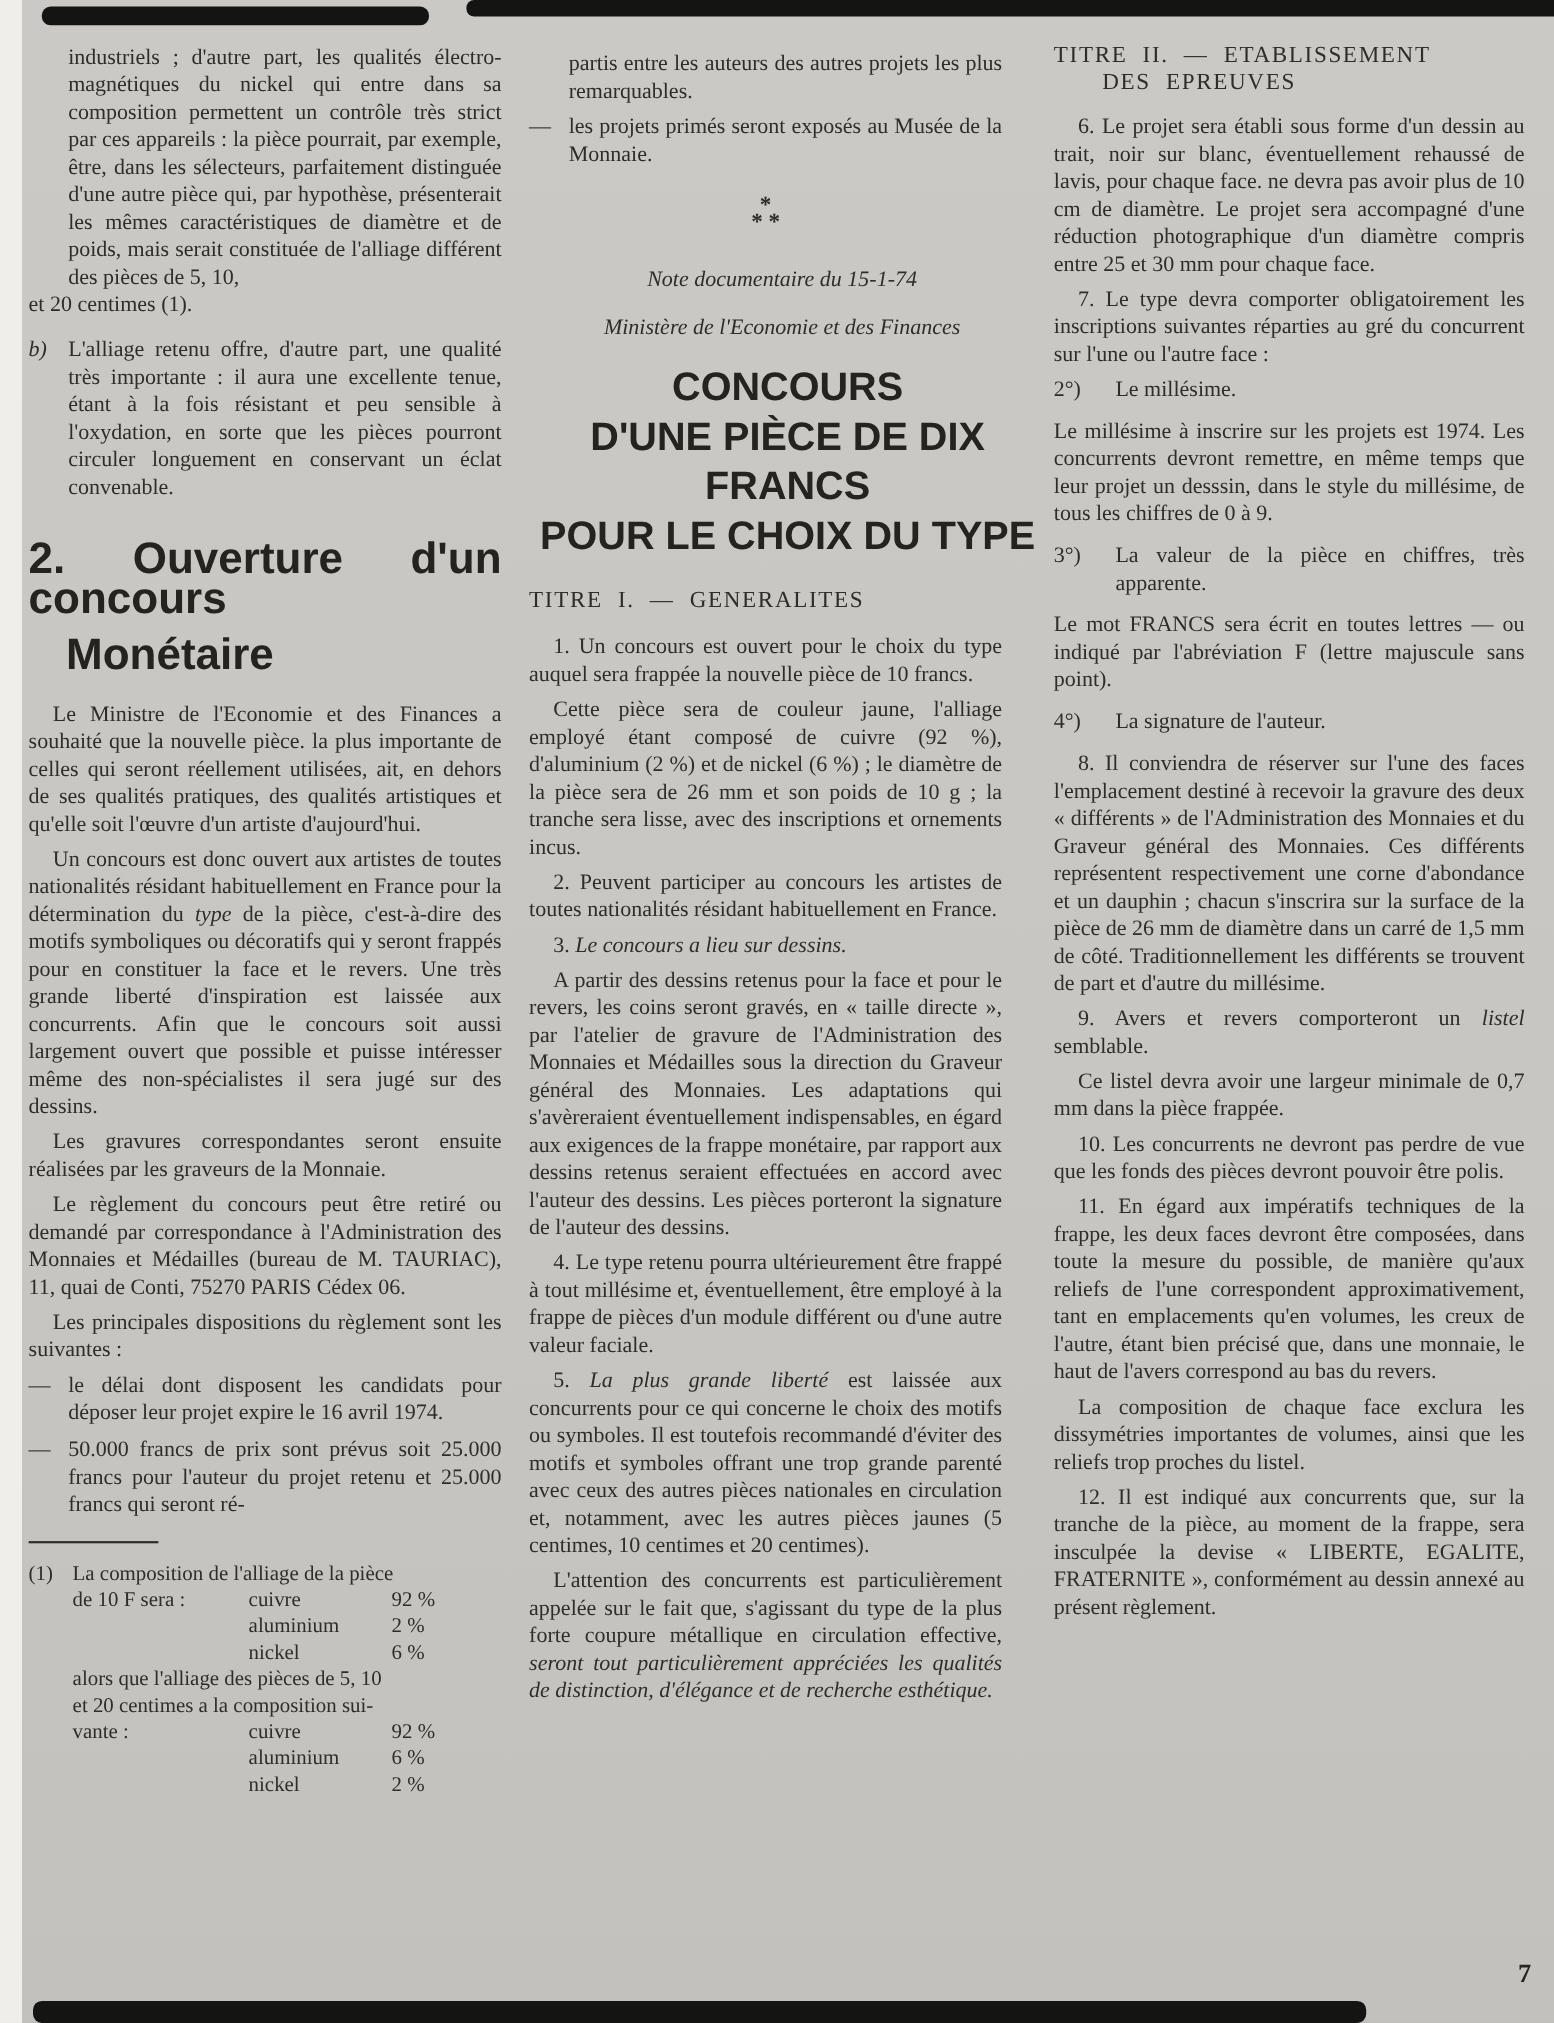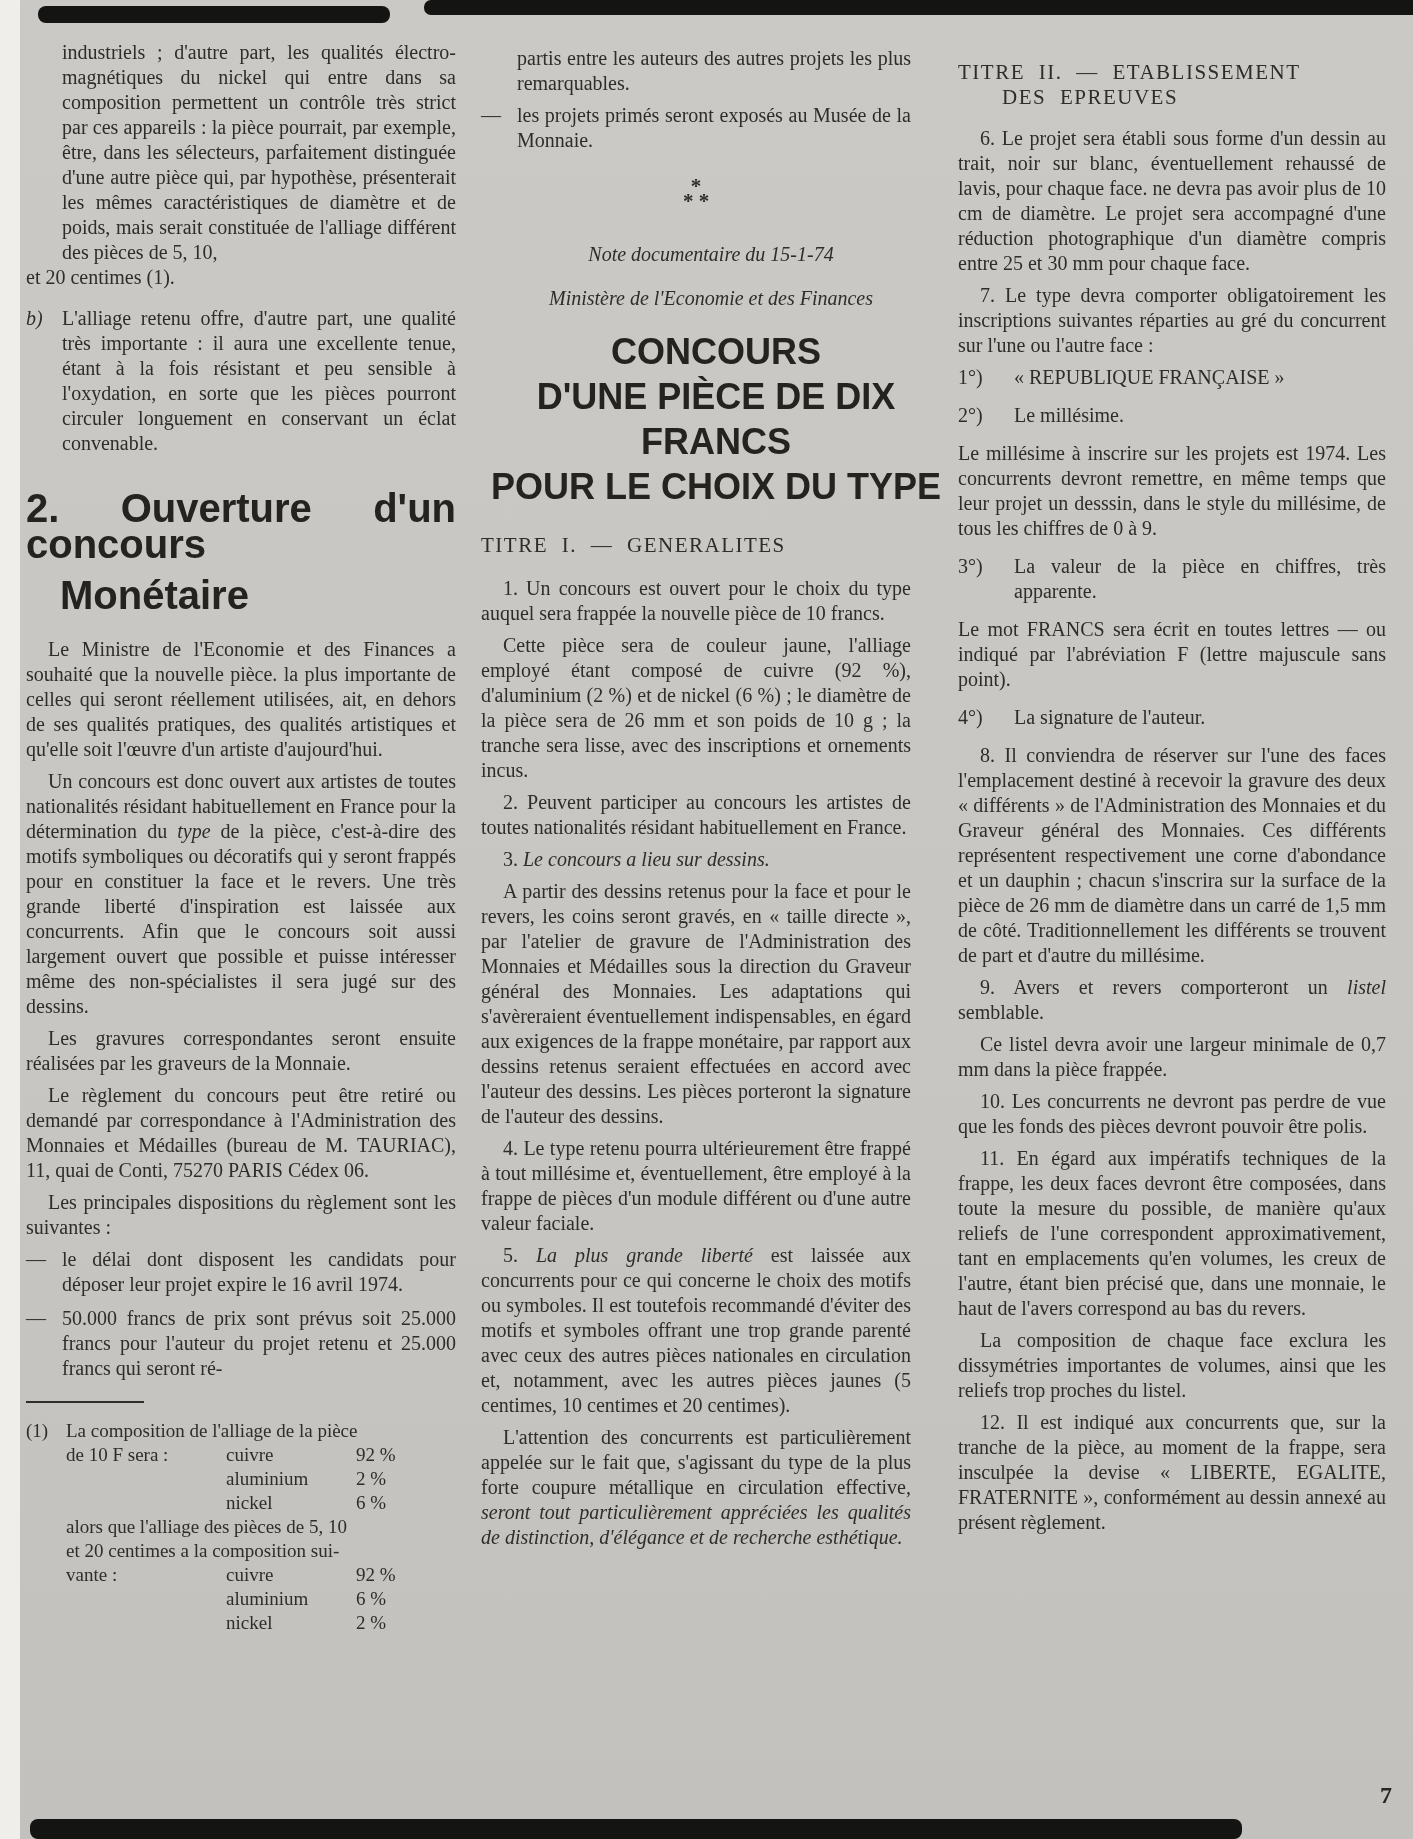--- a/index.html
+++ b/index.html
@@ -132,30 +132,29 @@
     <p class="indent">1. Un concours est ouvert pour le choix du type auquel sera frappée la nouvelle pièce de 10 francs.</p>
     <p class="indent">Cette pièce sera de couleur jaune, l'alliage employé étant composé de cuivre (92 %), d'aluminium (2 %) et de nickel (6 %) ; le diamètre de la pièce sera de 26 mm et son poids de 10 g ; la tranche sera lisse, avec des inscriptions et ornements incus.</p>
     <p class="indent gap-s">2. Peuvent participer au concours les artistes de toutes nationalités résidant habituellement en France.</p>
     <p class="indent gap-s"><span>3. </span><span class="it">Le concours a lieu sur dessins.</span></p>
     <p class="indent">A partir des dessins retenus pour la face et pour le revers, les coins seront gravés, en « taille directe », par l'atelier de gravure de l'Administration des Monnaies et Médailles sous la direction du Graveur général des Monnaies. Les adaptations qui s'avèreraient éventuellement indispensables, en égard aux exigences de la frappe monétaire, par rapport aux dessins retenus seraient effectuées en accord avec l'auteur des dessins. Les pièces porteront la signature de l'auteur des dessins.</p>
     <p class="indent gap-s">4. Le type retenu pourra ultérieurement être frappé à tout millésime et, éventuellement, être employé à la frappe de pièces d'un module différent ou d'une autre valeur faciale.</p>
     <p class="indent gap-s"><span>5. </span><span class="it">La plus grande liberté</span><span> est laissée aux concurrents pour ce qui concerne le choix des motifs ou symboles. Il est toutefois recommandé d'éviter des motifs et symboles offrant une trop grande parenté avec ceux des autres pièces nationales en circulation et, notamment, avec les autres pièces jaunes (5 centimes, 10 centimes et 20 centimes).</span></p>
     <p class="indent"><span>L'attention des concurrents est particulièrement appelée sur le fait que, s'agissant du type de la plus forte coupure métallique en circulation effective, </span><span class="it">seront tout particulièrement appréciées les qualités de distinction, d'élégance et de recherche esthétique.</span></p>
   </div>
 
-  <div class="col" style="left:958px;top:58px;width:428px;">
+  <div class="col" style="left:958px;top:35px;width:428px;">
     <div class="titre titre2">
       <span class="l1">TITRE II. — ETABLISSEMENT</span>
       <span class="l2">DES EPREUVES</span>
     </div>
 
     <p class="indent">6. Le projet sera établi sous forme d'un dessin au trait, noir sur blanc, éventuellement rehaussé de lavis, pour chaque face. ne devra pas avoir plus de 10 cm de diamètre. Le projet sera accompagné d'une réduction photographique d'un diamètre compris entre 25 et 30 mm pour chaque face.</p>
     <p class="indent gap-s">7. Le type devra comporter obligatoirement les inscriptions suivantes réparties au gré du concurrent sur l'une ou l'autre face :</p>
 
-    <p class="sub-item gap-s"><span class="lbl">1°)</span><span>« REPUBLIQUE FRANÇAISE »</span></p>
     <p class="sub-item"><span class="lbl">2°)</span><span>Le millésime.</span></p>
     <p class="sub-note">Le millésime à inscrire sur les projets est 1974. Les concurrents devront remettre, en même temps que leur projet un desssin, dans le style du millésime, de tous les chiffres de 0 à 9.</p>
     <p class="sub-item"><span class="lbl">3°)</span><span>La valeur de la pièce en chiffres, très apparente.</span></p>
     <p class="sub-note">Le mot FRANCS sera écrit en toutes lettres — ou indiqué par l'abréviation F (lettre majuscule sans point).</p>
     <p class="sub-item"><span class="lbl">4°)</span><span>La signature de l'auteur.</span></p>
 
     <p class="indent gap-s">8. Il conviendra de réserver sur l'une des faces l'emplacement destiné à recevoir la gravure des deux « différents » de l'Administration des Monnaies et du Graveur général des Monnaies. Ces différents représentent respectivement une corne d'abondance et un dauphin ; chacun s'inscrira sur la surface de la pièce de 26 mm de diamètre dans un carré de 1,5 mm de côté. Traditionnellement les différents se trouvent de part et d'autre du millésime.</p>
     <p class="indent gap"><span>9. Avers et revers comporteront un </span><span class="it">listel</span><span> semblable.</span></p>
     <p class="indent">Ce listel devra avoir une largeur minimale de 0,7 mm dans la pièce frappée.</p>
     <p class="indent gap">10. Les concurrents ne devront pas perdre de vue que les fonds des pièces devront pouvoir être polis.</p>

